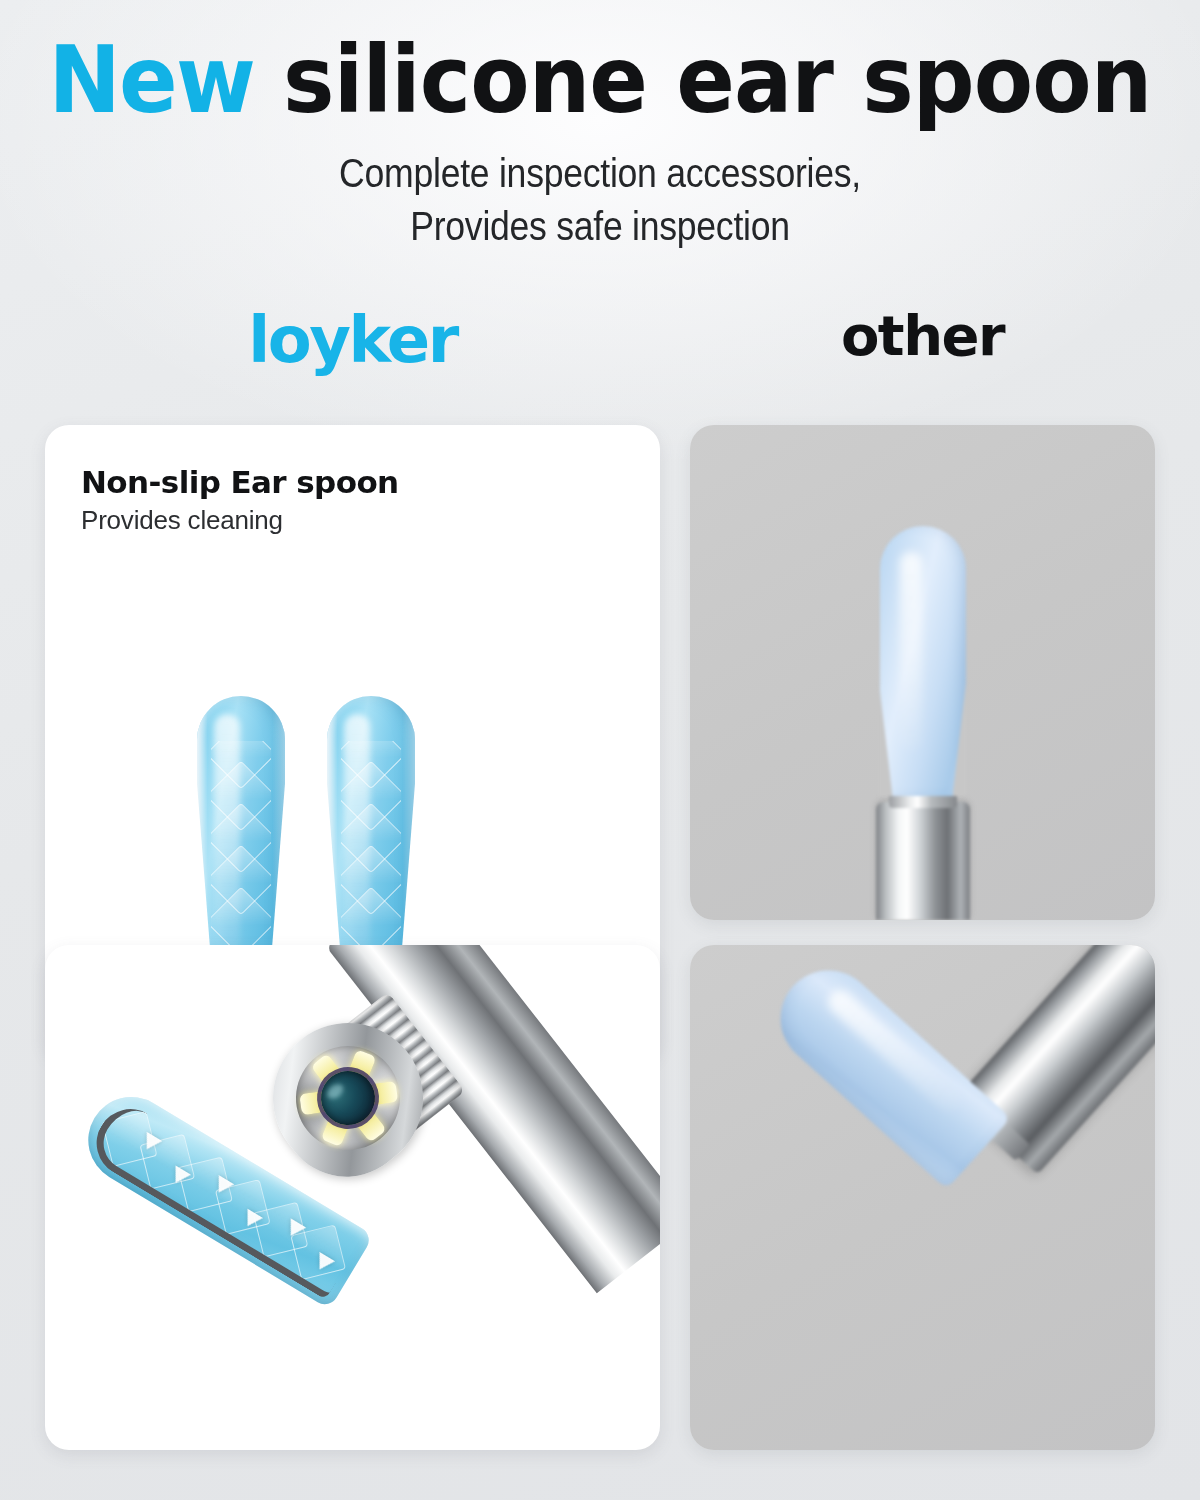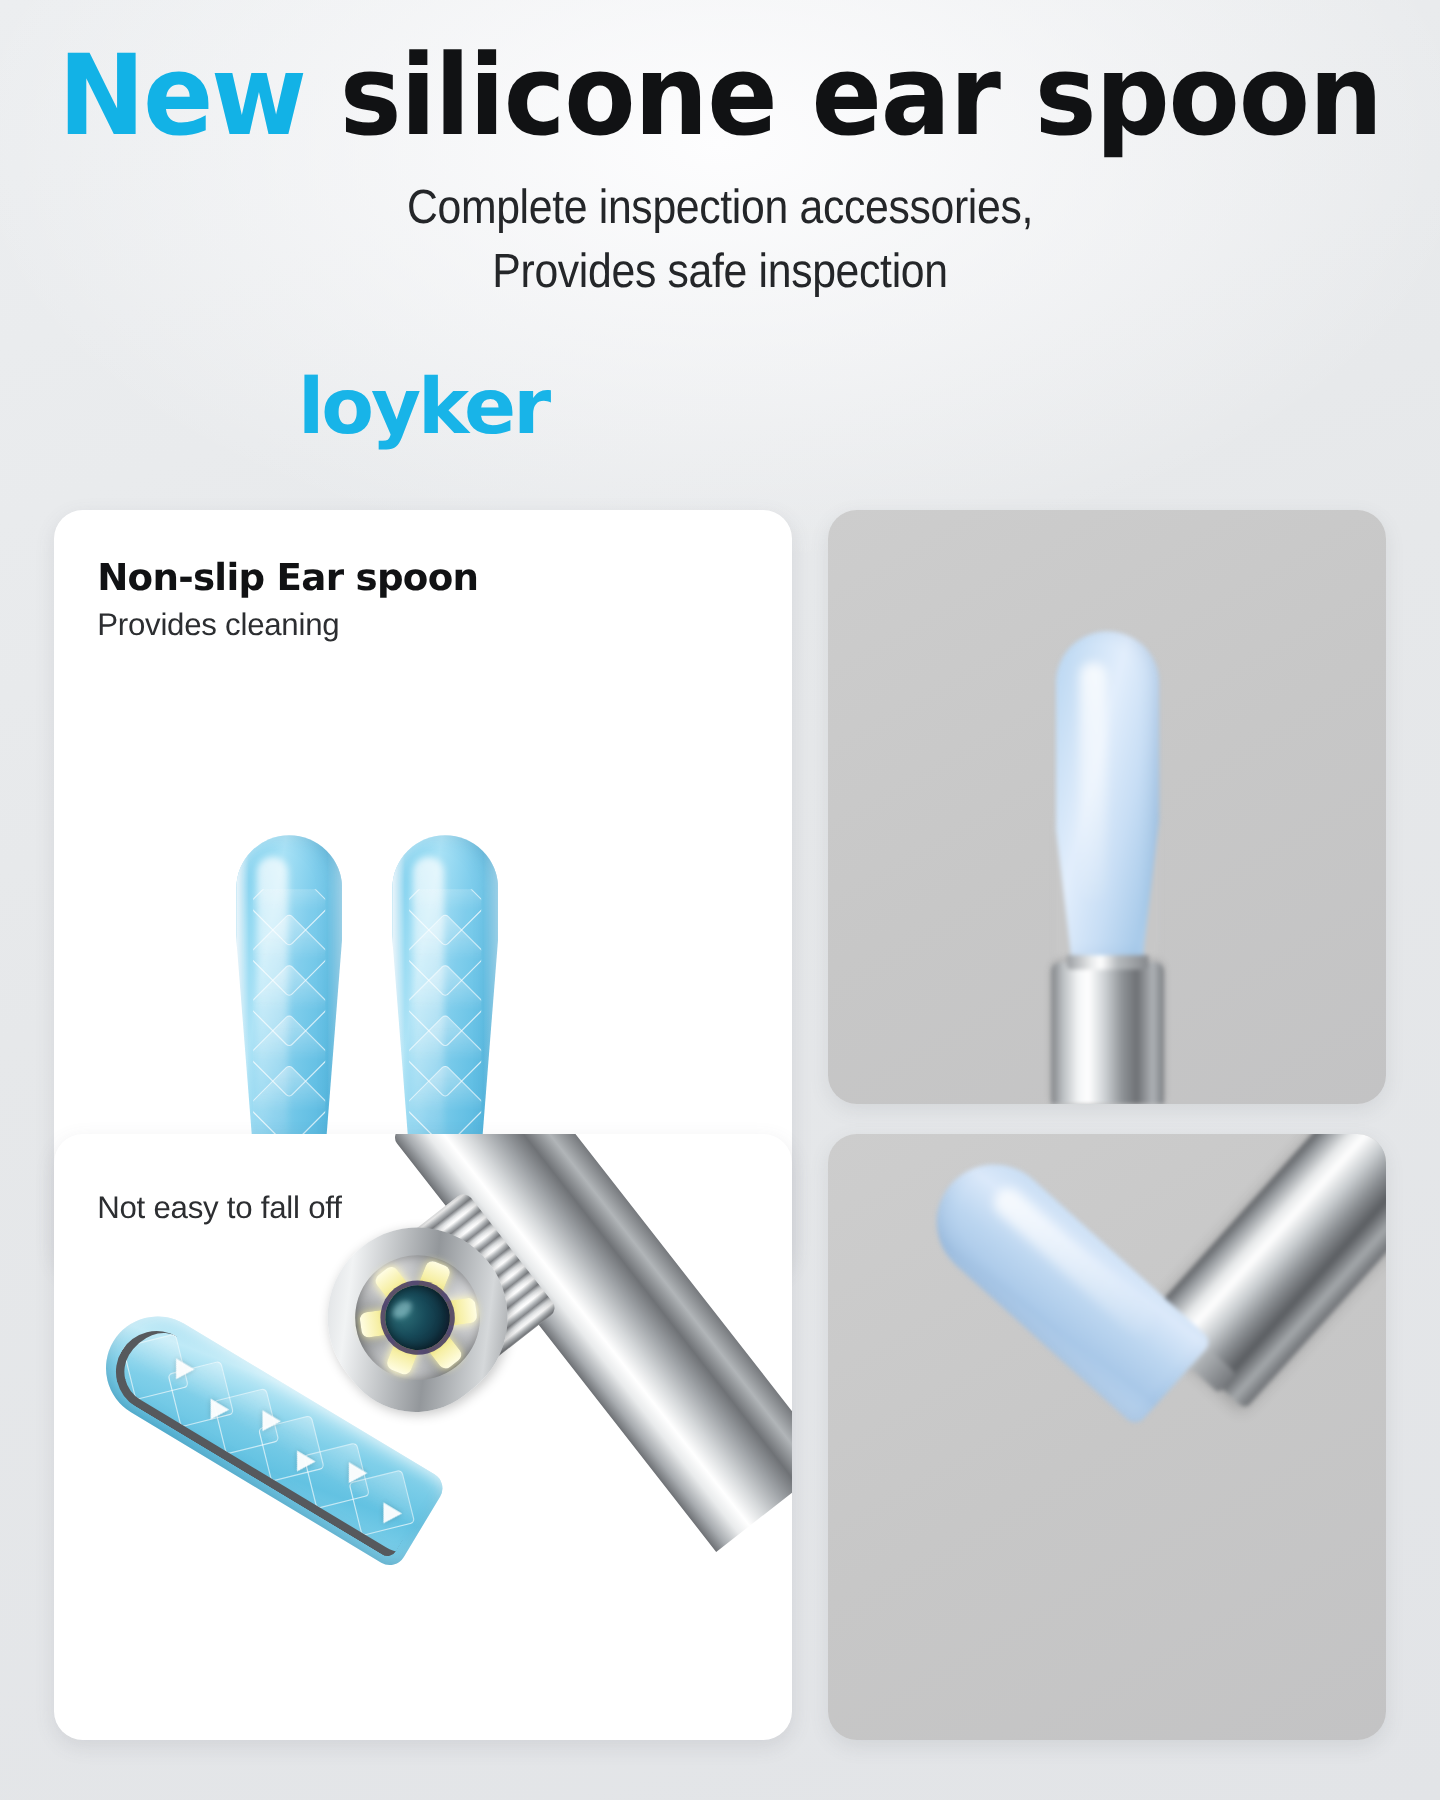--- a/index.html
+++ b/index.html
@@ -279,20 +279,21 @@
     <span class="hl-new">New</span><span>&nbsp;</span><span class="hl-rest">silicone ear spoon</span>
   </div>
   <div class="subline">
     <div>Complete inspection accessories,</div>
     <div>Provides safe inspection</div>
   </div>
 </div>
 
 <div class="brandrow">
   <div class="brand-loyker">loyker</div>
+  <div class="brand-other">other</div>
 </div>
 
 <div class="panel panel-white" id="panel-tl">
   <div class="card-head">
     <div class="card-title">Non-slip Ear spoon</div>
     <div class="card-sub">Provides cleaning</div>
   </div>
 
   <div class="tips">
     <div class="tip-reflect" id="refA"></div>
@@ -333,21 +334,20 @@
     <div class="other-tip">
       <div class="o-gloss"></div>
       <div class="neck-l"></div>
       <div class="neck-r"></div>
     </div>
   </div>
 </div>
 
 <div class="panel panel-white" id="panel-bl">
   <div class="card-head">
-    <div class="card-sub">Not easy to fall off</div>
   </div>
 
   <div class="scene-bl">
     <div class="bl-shaft"></div>
     <div class="bl-threads"></div>
 
     <div class="cam-head">
       <div class="cam-ring">
           <div class="led" style="transform: translate(0px, -35px) rotate(0deg);"></div>
           <div class="led" style="transform: translate(30.3px, -17.5px) rotate(60deg);"></div>

